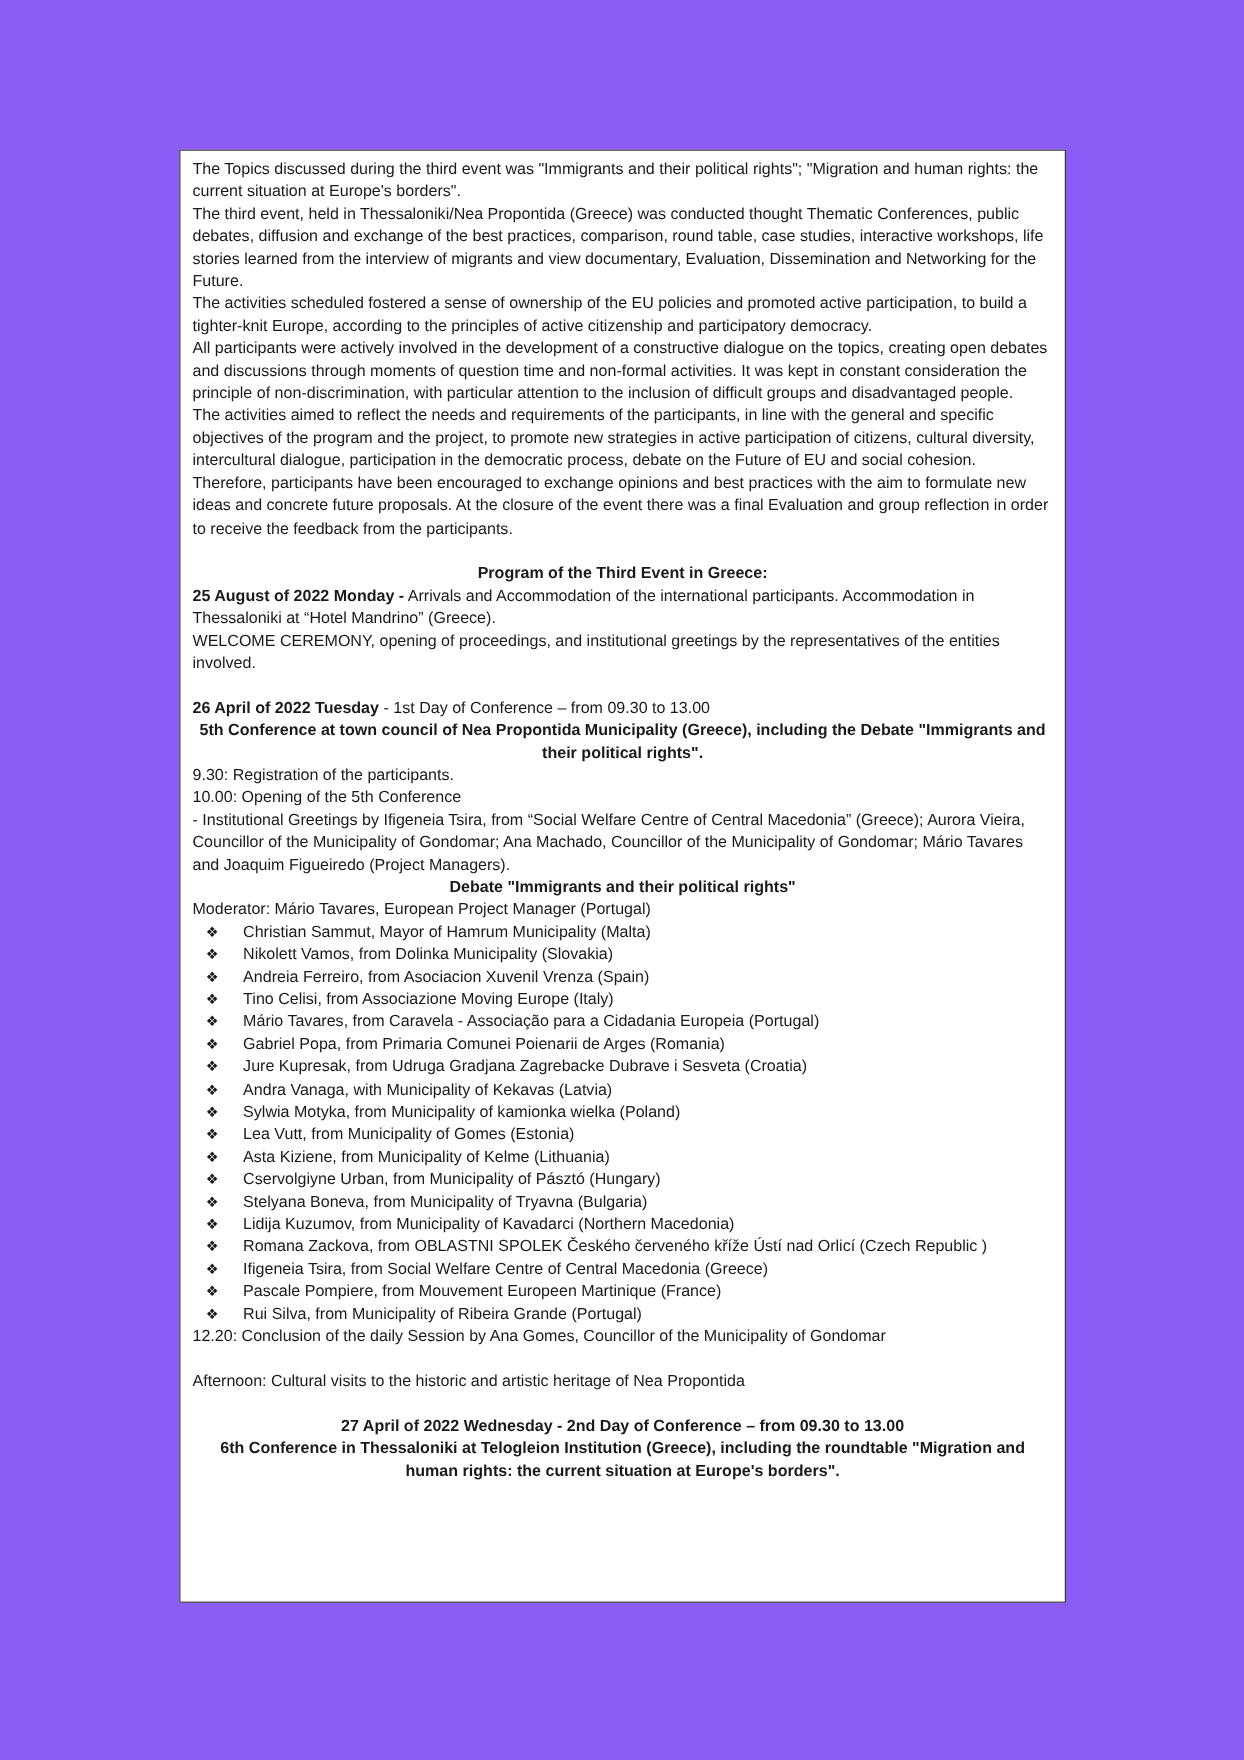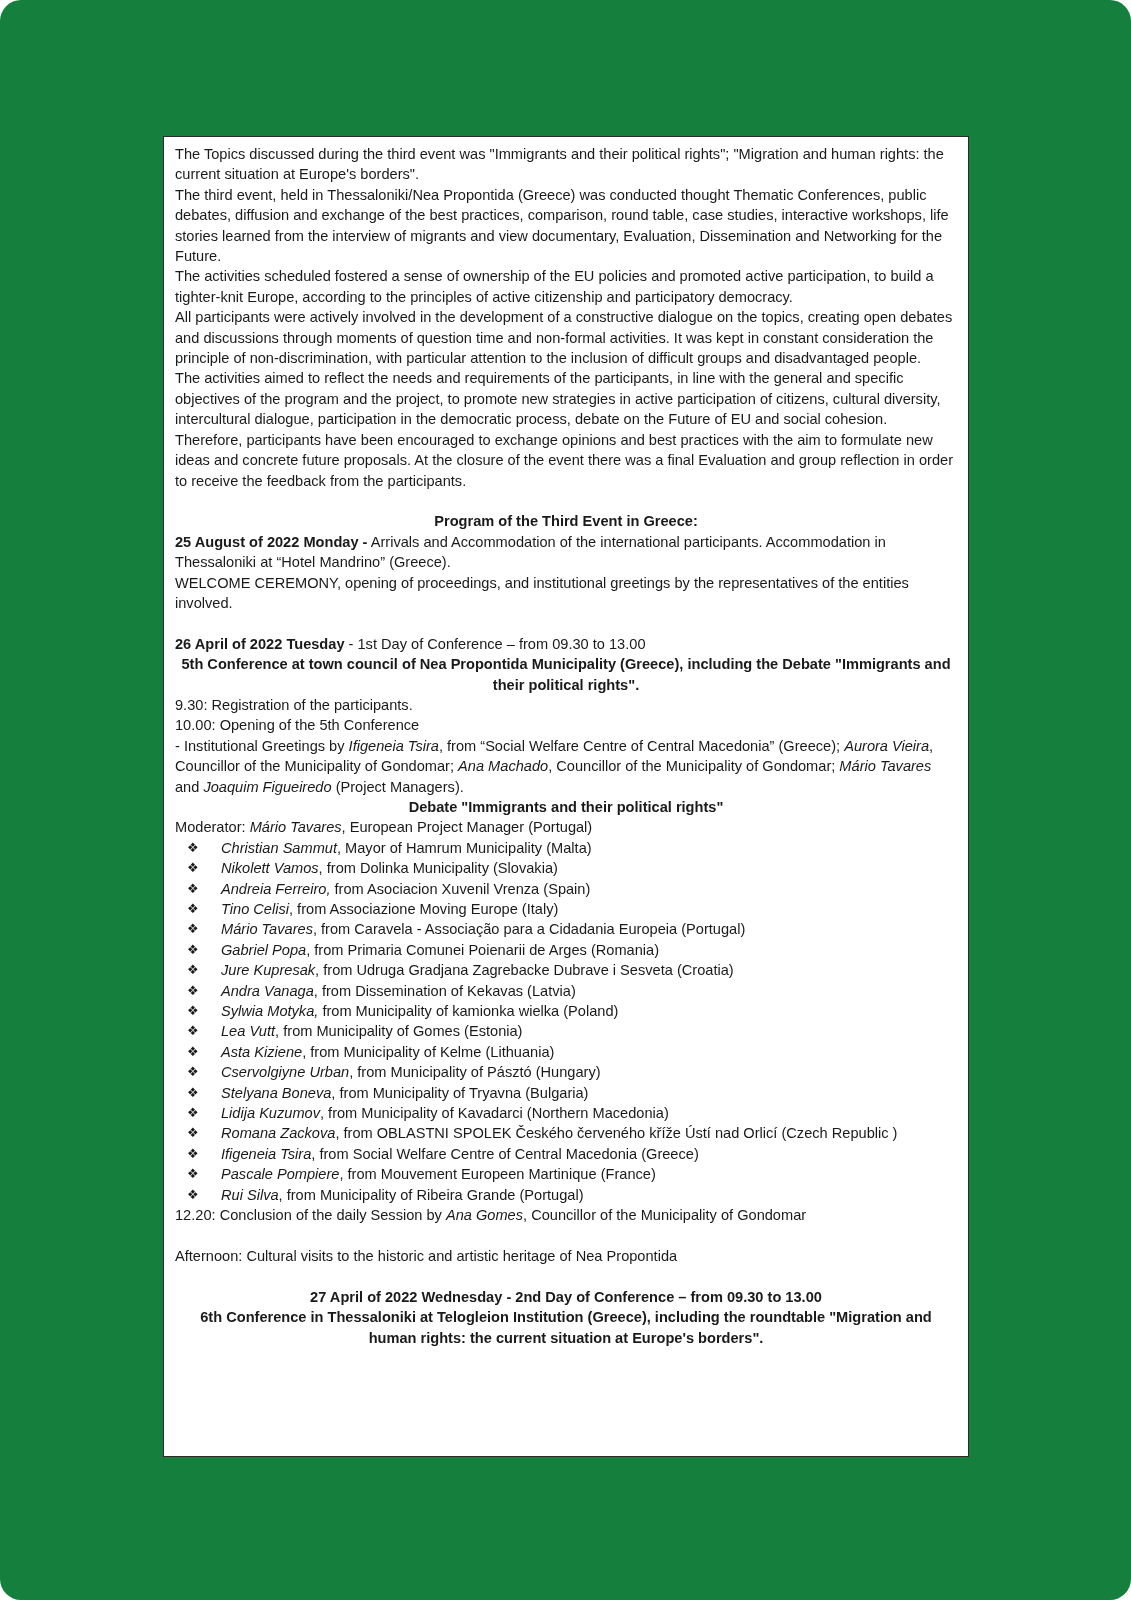--- a/index.html
+++ b/index.html
@@ -11,23 +11,22 @@
     width: 1131px;
     height: 1600px;
     font-family: "Liberation Sans", sans-serif;
     color: #000000;
     -webkit-font-smoothing: antialiased;
   }
   .page {
     position: relative;
     width: 1131px;
     height: 1600px;
-    background: #15803d;
+    background: #8b5cf6;
     box-sizing: border-box;
-    border-radius: 21px;
   }
   .doc-frame {
     position: absolute;
     left: 163px;
     top: 136px;
     width: 806px;
     height: 1321px;
     border: 1.4px solid #2b2b2b;
     box-sizing: border-box;
     padding: 7px 11px 7px 11px;
@@ -35,21 +34,21 @@
   }
   .body-text {
     font-size: 14.6px;
     line-height: 20.4px;
     color: #1a1a1a;
   }
   p.para {
     margin: 0;
   }
   .b { font-weight: bold; text-align: center; }
-  .i { font-style: italic; }
+  .i { }
   .center { text-align: center; }
   .spacer {
     height: 20.4px;
   }
   ul.speaker-list {
     list-style: none;
     margin: 0;
     padding: 0;
   }
   ul.speaker-list li {
@@ -102,21 +101,21 @@
 
 
       <ul class="speaker-list">
           <li><span class="bullet">❖</span><span class="i">Christian Sammut</span><span>, Mayor of Hamrum Municipality (Malta)</span></li>
           <li><span class="bullet">❖</span><span class="i">Nikolett Vamos</span><span>, from Dolinka Municipality (Slovakia)</span></li>
           <li><span class="bullet">❖</span><span class="i">Andreia Ferreiro,</span><span> from Asociacion Xuvenil Vrenza (Spain)</span></li>
           <li><span class="bullet">❖</span><span class="i">Tino Celisi</span><span>, from Associazione Moving Europe (Italy)</span></li>
           <li><span class="bullet">❖</span><span class="i">Mário Tavares</span><span>, from Caravela - Associação para a Cidadania Europeia (Portugal)</span></li>
           <li><span class="bullet">❖</span><span class="i">Gabriel Popa</span><span>, from Primaria Comunei Poienarii de Arges (Romania)</span></li>
           <li><span class="bullet">❖</span><span class="i">Jure Kupresak</span><span>, from Udruga Gradjana Zagrebacke Dubrave i Sesveta (Croatia)</span></li>
-          <li><span class="bullet">❖</span><span class="i">Andra Vanaga</span><span>, from Dissemination of Kekavas (Latvia)</span></li>
+          <li><span class="bullet">❖</span><span class="i">Andra Vanaga</span><span>, with Municipality of Kekavas (Latvia)</span></li>
           <li><span class="bullet">❖</span><span class="i">Sylwia Motyka,</span><span> from Municipality of kamionka wielka (Poland)</span></li>
           <li><span class="bullet">❖</span><span class="i">Lea Vutt</span><span>, from Municipality of Gomes (Estonia)</span></li>
           <li><span class="bullet">❖</span><span class="i">Asta Kiziene</span><span>, from Municipality of Kelme (Lithuania)</span></li>
           <li><span class="bullet">❖</span><span class="i">Cservolgiyne  Urban</span><span>, from Municipality of Pásztó (Hungary)</span></li>
           <li><span class="bullet">❖</span><span class="i">Stelyana Boneva</span><span>, from Municipality of Tryavna (Bulgaria)</span></li>
           <li><span class="bullet">❖</span><span class="i">Lidija Kuzumov</span><span>, from Municipality of Kavadarci (Northern Macedonia)</span></li>
           <li><span class="bullet">❖</span><span class="i">Romana Zackova</span><span>, from OBLASTNI SPOLEK Českého červeného kříže Ústí nad Orlicí (Czech Republic )</span></li>
           <li><span class="bullet">❖</span><span class="i">Ifigeneia Tsira</span><span>, from Social Welfare Centre of Central Macedonia (Greece)</span></li>
           <li><span class="bullet">❖</span><span class="i">Pascale Pompiere</span><span>, from Mouvement Europeen Martinique (France)</span></li>
           <li><span class="bullet">❖</span><span class="i">Rui Silva</span><span>, from Municipality of Ribeira Grande (Portugal)</span></li>

